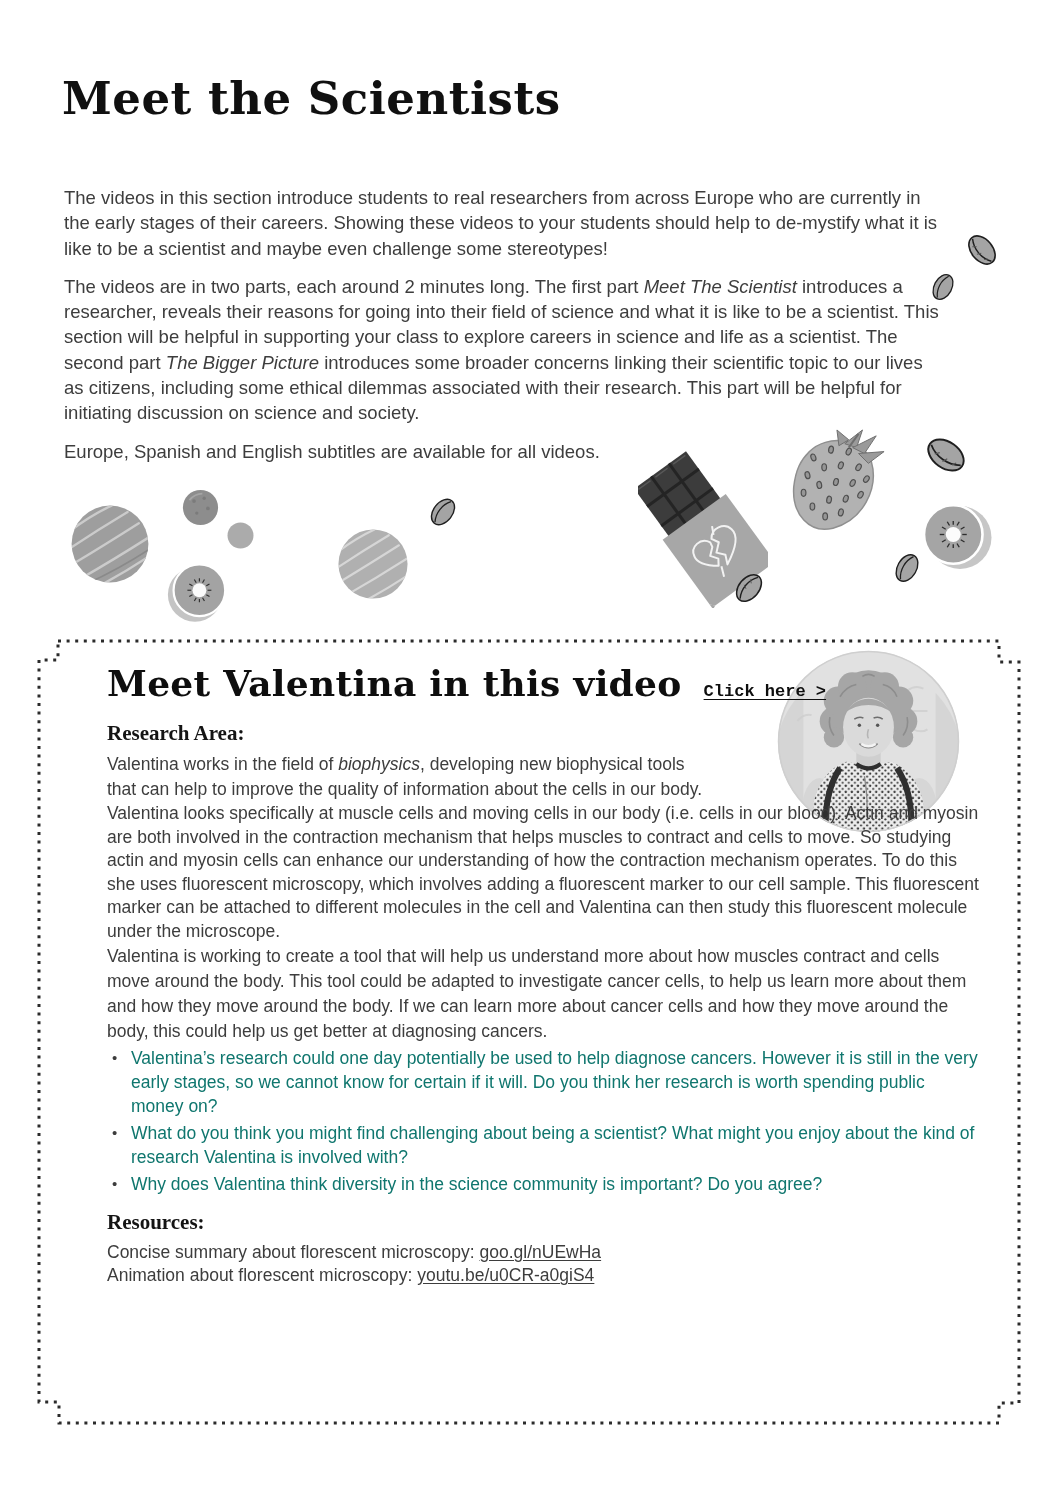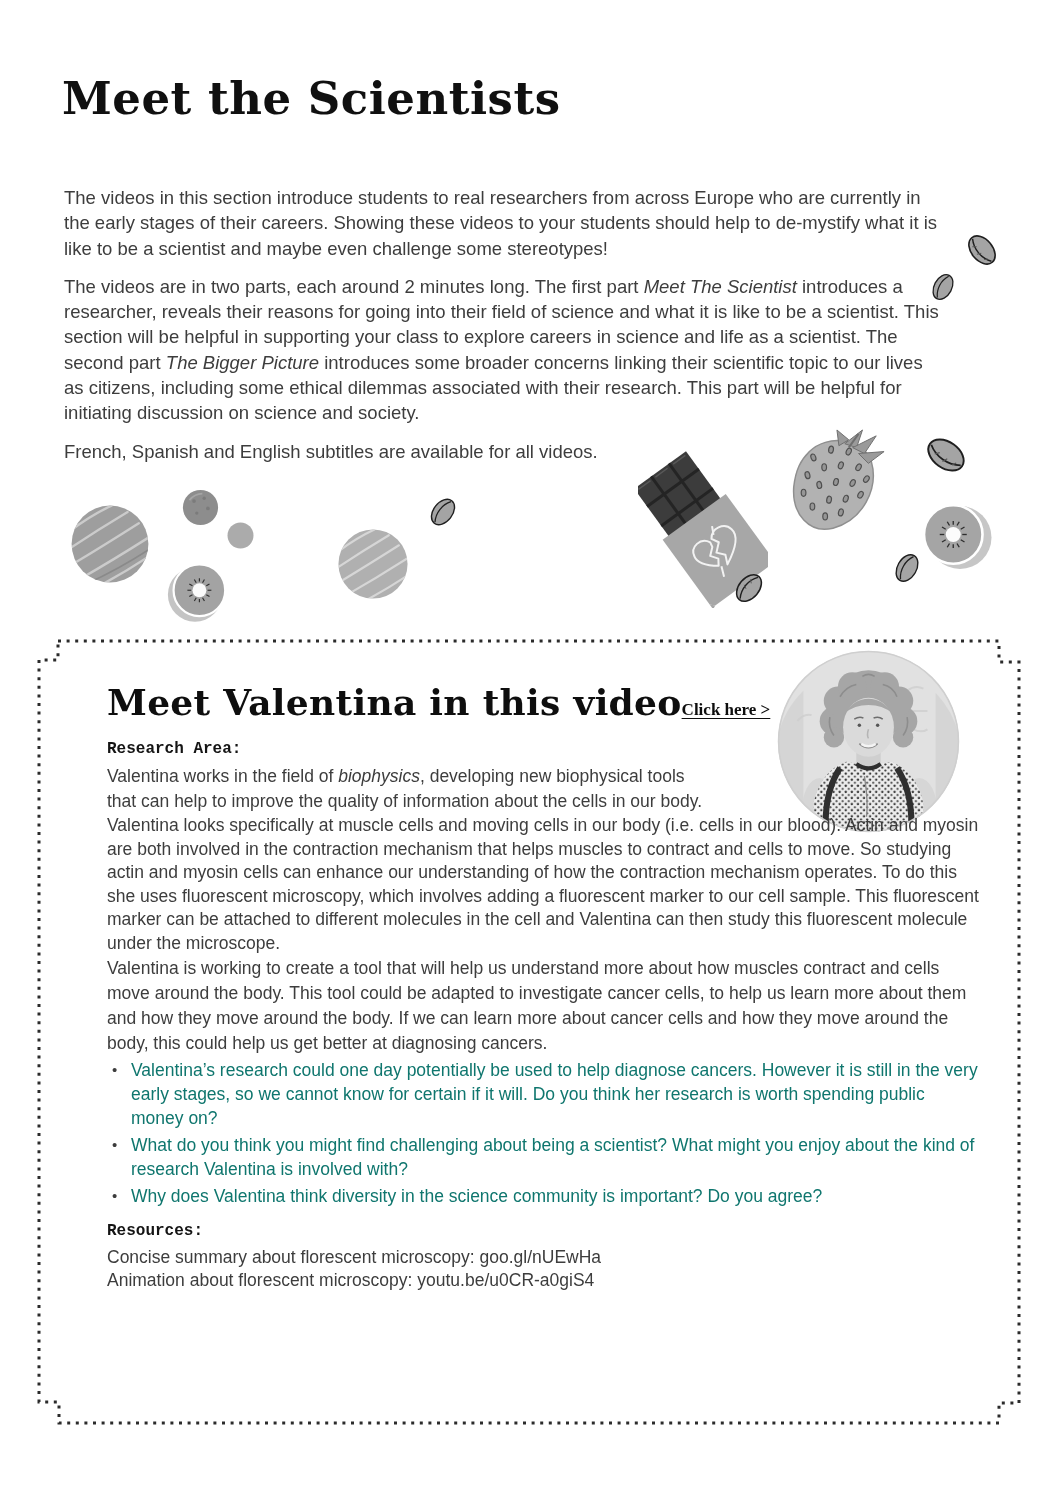--- a/index.html
+++ b/index.html
@@ -5,31 +5,31 @@
   html,body{margin:0;padding:0;background:#ffffff;}
   .page{position:relative;width:1058px;height:1497px;background:#ffffff;overflow:hidden;
         font-family:"Liberation Sans",sans-serif;}
   
   .doc-title{position:absolute;left:62px;top:72px;margin:0;
     font-family:"DejaVu Serif","Liberation Serif",serif;font-weight:700;
     font-size:45px;letter-spacing:.5px;color:#101010;}
   .intro{position:absolute;left:64px;top:185px;width:880px;}
   .intro p{margin:0 0 13px 0;font-size:18.5px;line-height:25.3px;color:#3d3d3d;}
   .it{font-style:italic;margin-top:32px;}
-  .lnk{text-underline-offset:2px;cursor:pointer;}
+  .lnk{text-decoration:underline;text-underline-offset:2px;cursor:pointer;}
   
   .border-svg{position:absolute;left:0;top:0;pointer-events:none;}
   .box-content{position:absolute;left:107px;top:662px;width:872px;}
-  .box-header{display:flex;align-items:baseline;margin-top:19px;}
+  .box-header{display:flex;align-items:baseline;gap:22px;}
   .box-title{margin:0;font-family:"DejaVu Serif","Liberation Serif",serif;font-weight:700;
     font-size:36px;color:#0e0e0e;letter-spacing:.3px;white-space:nowrap;}
-  .click-here{font-family:Liberation Serif, serif;font-weight:700;
+  .click-here{font-family:Liberation Mono, monospace;font-weight:700;
     font-size:17px;color:#0e0e0e;text-decoration:underline;text-underline-offset:3px;cursor:pointer;}
-  .box-content h3{margin:14px 0 6px 0;font-family:Liberation Mono, monospace;
-    font-weight:700;font-size:16px;color:#141414;}
+  .box-content h3{margin:14px 0 6px 0;font-family:Liberation Serif, serif;
+    font-weight:700;font-size:21px;color:#141414;}
   .box-content h3.first{margin-top:17px;}
   .box-p{margin:0;font-size:17.5px;line-height:23.6px;color:#3d3d3d;}
   .box-p.research{width:600px;line-height:25px;}
   .box-p.bigger{line-height:25.2px;}
   ul.questions{margin:2px 0 0 0;padding:0;list-style:none;}
   ul.questions li{position:relative;padding-left:24px;margin:0 0 3px 0;
     font-size:17.5px;line-height:24px;color:#0f766e;}
   ul.questions li::before{content:"\2022";position:absolute;left:5px;top:0;color:#3d3d3d;font-size:15px;}
   .resources p{margin:0;font-size:17.5px;line-height:23px;color:#3d3d3d;}
   
@@ -39,21 +39,21 @@
 </head>
 <body>
 
 <div class="page">
 
   <h1 class="doc-title">Meet the Scientists</h1>
 
   <div class="intro">
     <p><span>The videos in this section introduce students to real researchers from across Europe who are currently in the early stages of their careers. Showing these videos to your students should help to de-mystify what it is like to be a scientist and maybe even challenge some stereotypes!</span></p>
     <p><span>The videos are in two parts, each around 2 minutes long. The first part </span><span class="it">Meet The Scientist</span><span> introduces a researcher, reveals their reasons for going into their field of science and what it is like to be a scientist. This section will be helpful in supporting your class to explore careers in science and life as a scientist. The second part </span><span class="it">The Bigger Picture</span><span> introduces some broader concerns linking their scientific topic to our lives as citizens, including some ethical dilemmas associated with their research. This part will be helpful for initiating discussion on science and society.</span></p>
-    <p><span>French, Spanish and English subtitles are available for all videos.</span></p>
+    <p><span>Europe, Spanish and English subtitles are available for all videos.</span></p>
   </div>
 
   <svg class="deco" style="left:968px;top:232px;width:28px;height:36px;transform:rotate(-40deg)" viewBox="0 0 40 54">
     <ellipse cx="20" cy="27" rx="16" ry="24" fill="#a4a4a4" stroke="#1f1f1f" stroke-width="2.4"></ellipse>
     <path d="M20,5 C11,18 11,36 20,49" fill="none" stroke="#1f1f1f" stroke-width="2.2"></path>
     <path d="M12,14 l5,4 M10,27 l6,3 M13,40 l5,3" stroke="#555" stroke-width="1.4"></path>
   </svg>
   <svg class="deco" style="left:932px;top:272px;width:22px;height:30px;transform:rotate(28deg)" viewBox="0 0 40 54">
     <ellipse cx="20" cy="27" rx="16" ry="24" fill="#a4a4a4" stroke="#1f1f1f" stroke-width="2.4"></ellipse>
     <path d="M20,5 C11,18 11,36 20,49" fill="none" stroke="#1f1f1f" stroke-width="2.2"></path>

